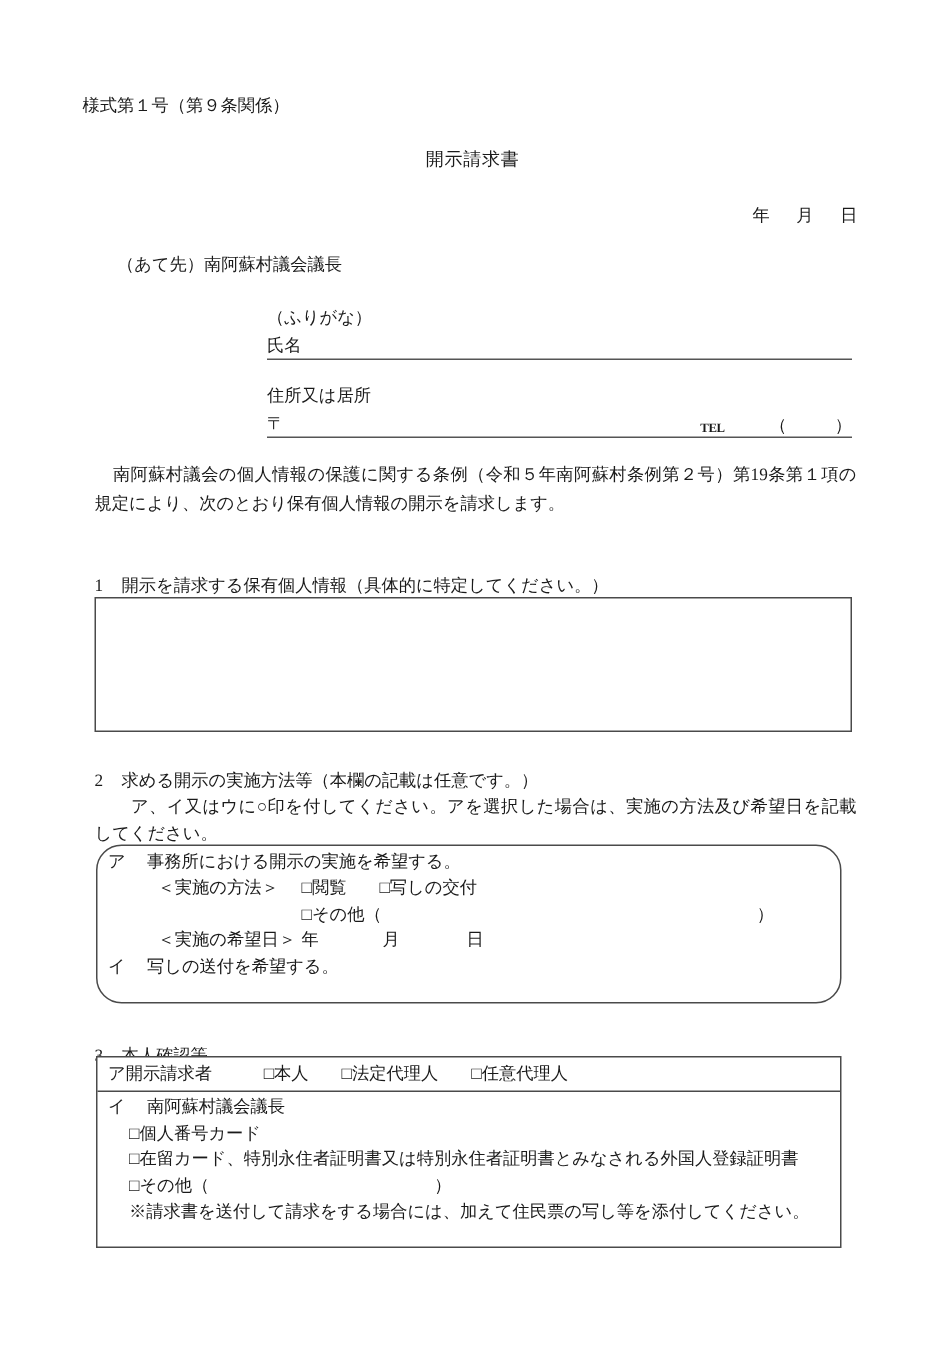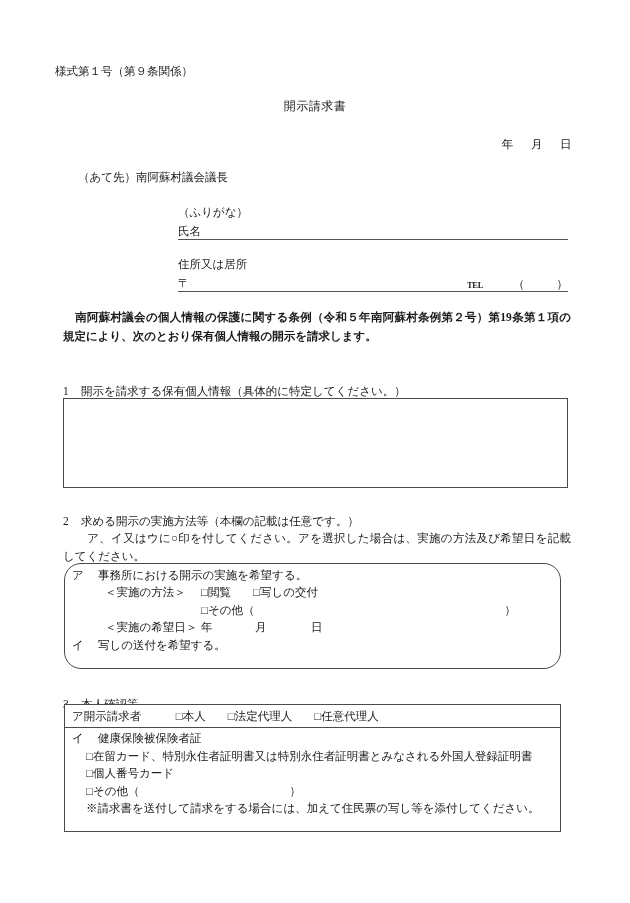--- a/index.html
+++ b/index.html
@@ -94,21 +94,20 @@
   .tel-paren-open { margin-right: 32px; }
 
   
   .statement {
     left: 63px;
     top: 308px;
     width: 508px;
     font-size: 11.5px;
     line-height: 1.62;
     text-align: justify;
-    font-weight: bold;
   }
   .statement .indent { display: inline-block; width: 12px; }
 
   
   .sec-head {
     font-size: 11.5px;
     white-space: nowrap;
   }
   .sec-head .num { display: inline-block; width: 18px; }
   #sec1-head { left: 63px; top: 383px; }
@@ -265,33 +264,33 @@
 
   <div class="abs box" id="sec3-box">
 
     <div class="sec3-r1 sec3-row-divider">
       <span class="mk">ア</span><span class="sub-label" style="width:92px">開示請求者</span><span class="cb"><span>□</span><span>本人</span></span><span class="gap-sm"></span><span class="cb"><span>□</span><span>法定代理人</span></span><span class="gap-sm"></span><span class="cb"><span>□</span><span>任意代理人</span></span>
     </div>
 
     <div class="sec3-r2">
 
       <div class="tline">
-        <span class="mk">イ</span><span>健康保険被保険者証</span>
-      </div>
-
+        <span class="mk">イ</span><span>南阿蘇村議会議長</span>
+      </div>
+
+
+      <div class="tline">
+        <span class="chk-ind"></span><span class="cb"><span>□</span><span>個人番号カード</span></span>
+      </div>
 
       <div class="tline">
         <span class="chk-ind"></span><span class="cb"><span>□</span><span>在留カード、特別永住者証明書又は特別永住者証明書とみなされる外国人登録証明書</span></span>
       </div>
 
       <div class="tline">
-        <span class="chk-ind"></span><span class="cb"><span>□</span><span>個人番号カード</span></span>
-      </div>
-
-      <div class="tline">
         <span class="chk-ind"></span><span class="cb"><span>□</span><span>その他</span></span><span>（</span><span class="paren-fill-sec3"></span><span>）</span>
       </div>
 
       <div class="tline">
         <span class="chk-ind"></span><span>※請求書を送付して請求をする場合には、加えて住民票の写し等を添付してください。</span>
       </div>
 
     </div>
   </div>
 

